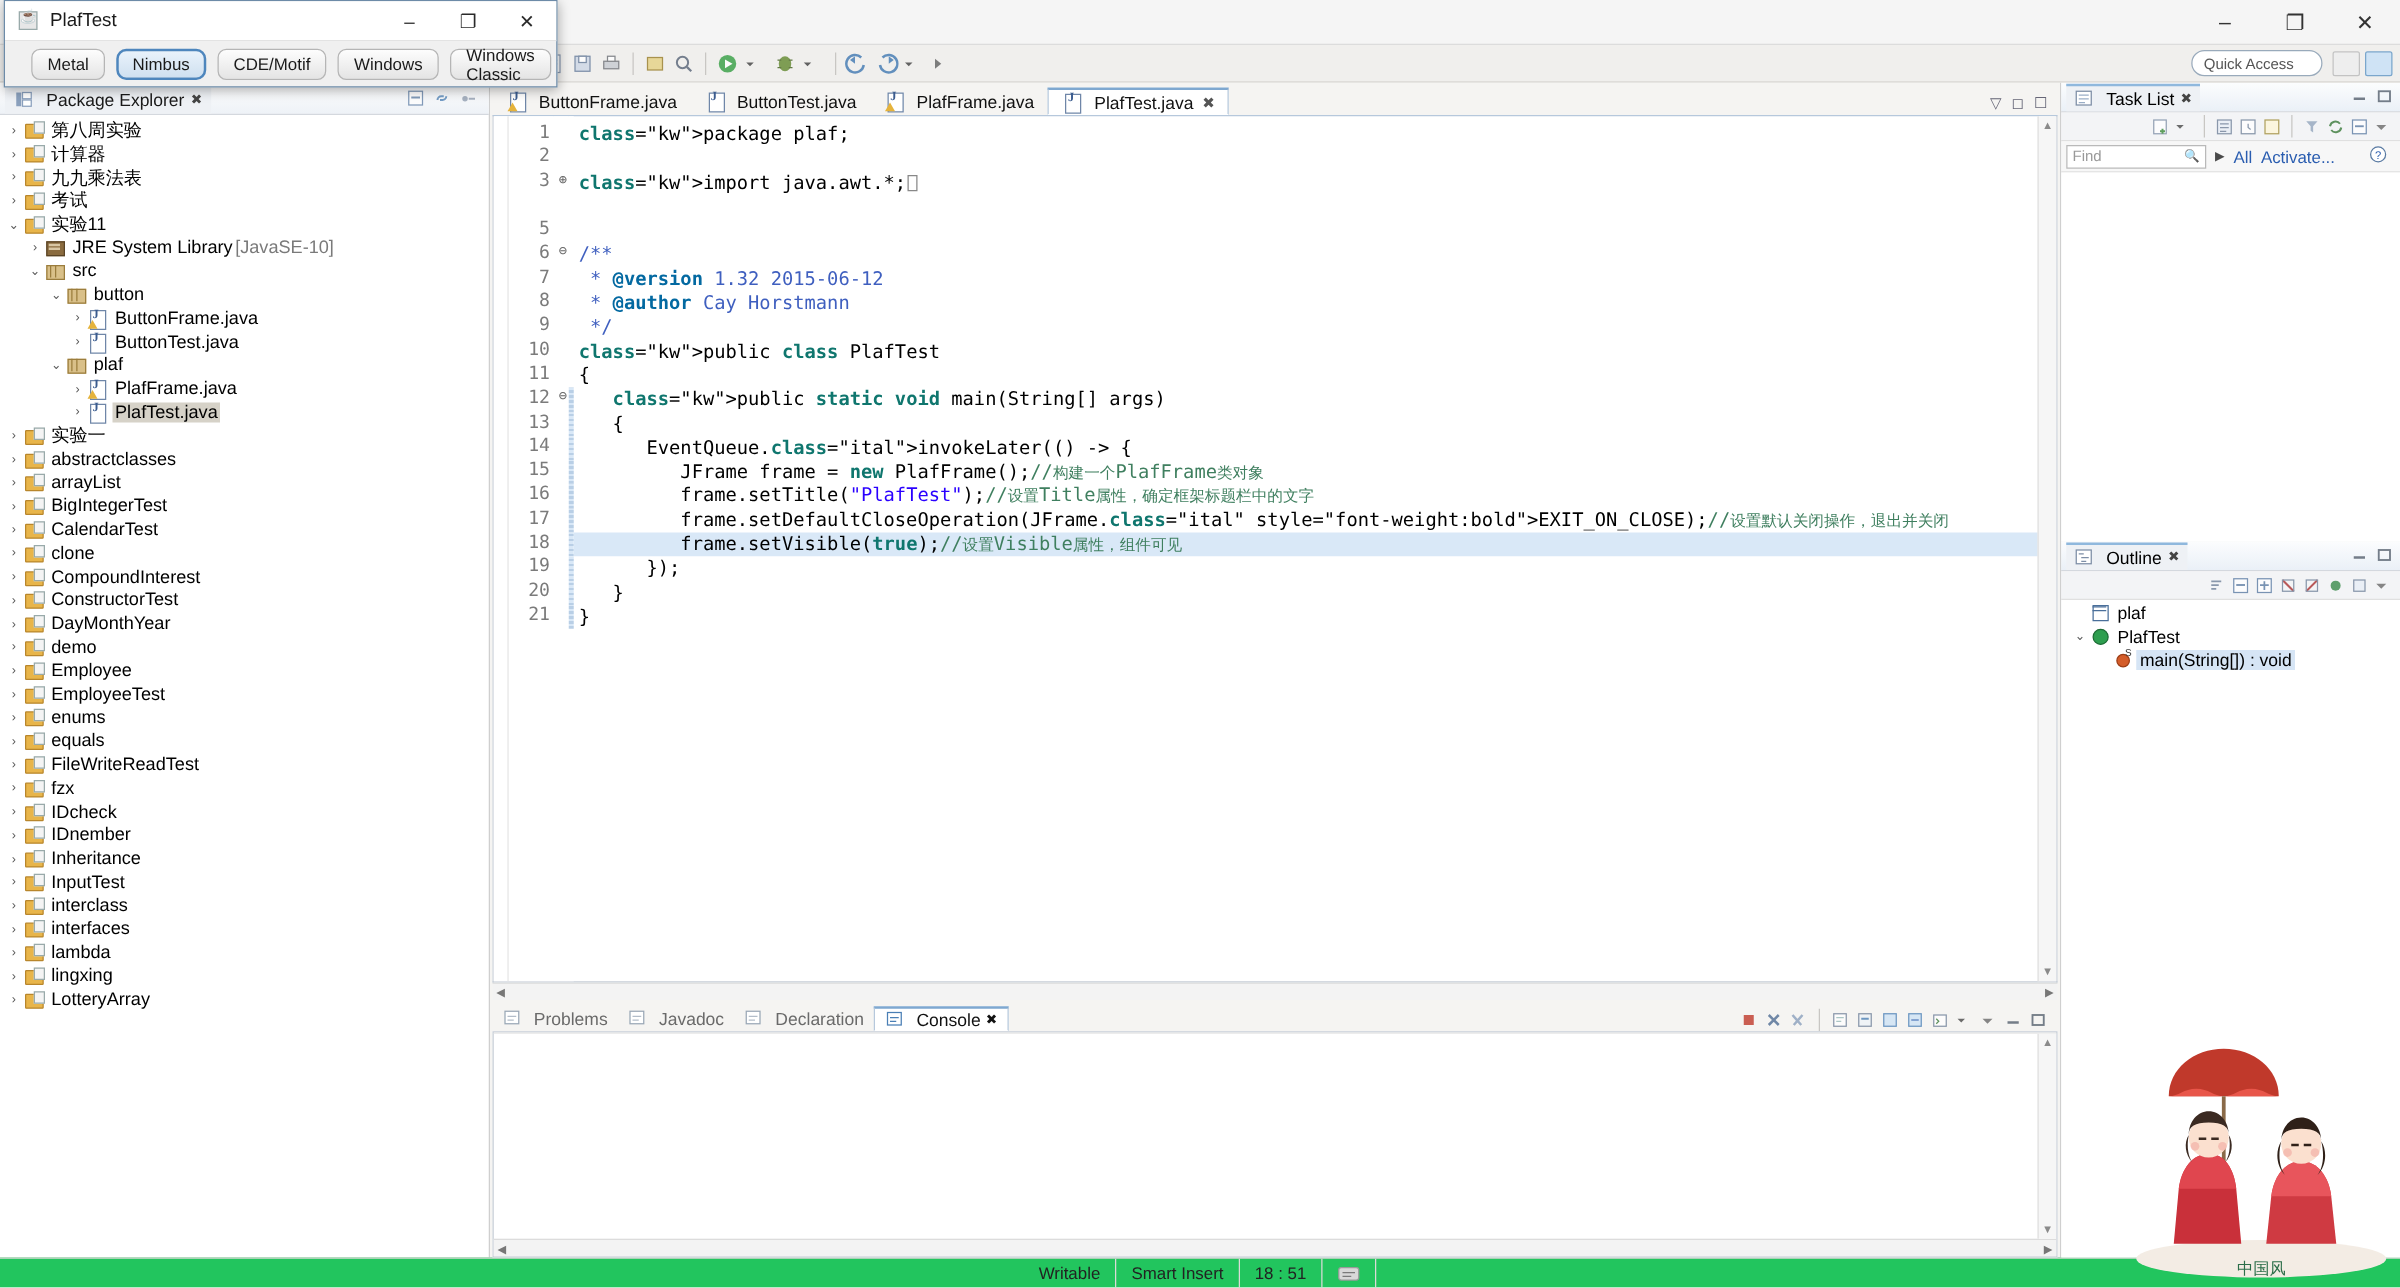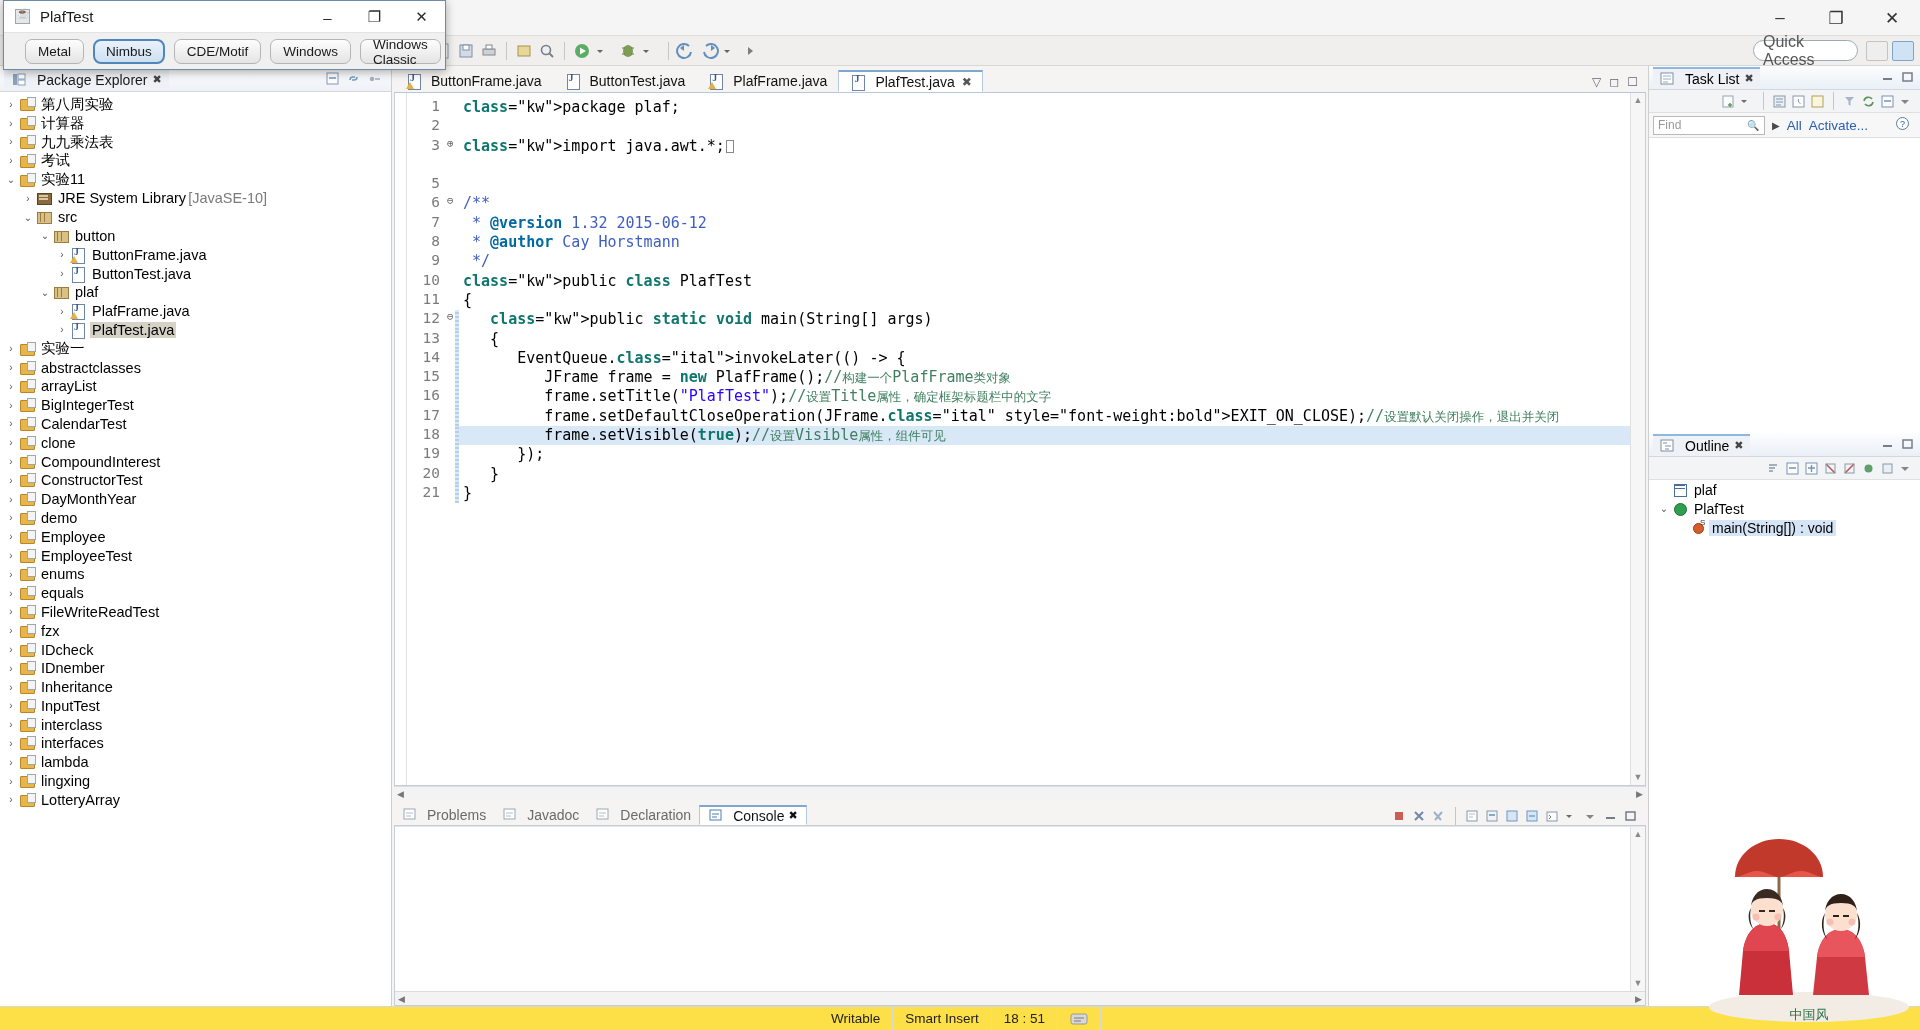--- a/index.html
+++ b/index.html
@@ -26,21 +26,21 @@
   .menubar { height:26px; background:#f5f4f2; display:flex; align-items:center;
              padding-left:8px; font-size:14px; color:#222; gap:14px; }
   .menubar span { padding:2px 5px; }
 
   
   .toolbar { height:30px; background:#f0efed; border-bottom:1px solid #d9d7d4;
              display:flex; align-items:center; padding:0 6px; gap:3px; position:relative;}
   .tb-ico { width:20px; height:20px; display:inline-block; position:relative; opacity:.85; }
   .tb-sep { width:1px; height:18px; background:#c8c6c3; margin:0 4px; }
   .quick-access { position:absolute; right:62px; top:4px; width:105px; height:21px;
-      border:1px solid #9ab; border-radius:11px; background:#fff; font-size:16px;
+      border:1px solid #9ab; border-radius:11px; background:#fff; font-size:12px;
       color:#555; display:flex; align-items:center; padding-left:9px; }
   .qa-right { position:absolute; right:6px; top:5px; display:flex; gap:4px; }
   .qa-btn { width:22px; height:20px; border:1px solid #c3c3c3; background:#eee; border-radius:2px;}
   .qa-btn.sel { background:#cfe3f5; border-color:#7aa6cc; }
 
   
   .main { flex:1; display:flex; min-height:0; }
 
   
   .left { width:392px; display:flex; flex-direction:column; background:#fff;
@@ -162,21 +162,21 @@
     background:#fff;border:1px solid #4a6f9a;}
   .oic-pkg::after{content:"";position:absolute;left:3px;top:6px;width:11px;height:1px;
     background:#4a6f9a;box-shadow:0 -3px 0 #4a6f9a;}
   .oic-cls::before{content:"";position:absolute;left:3px;top:2px;width:11px;height:11px;
     border-radius:50%;background:#2e9e4f;border:1px solid #1d6b35;}
   .oic-mth::before{content:"";position:absolute;left:4px;top:3px;width:9px;height:9px;
     border-radius:50%;background:#d45d2a;border:1px solid #9c3c14;}
   .oic-mth::after{content:"S";position:absolute;left:11px;top:-2px;font-size:8px;color:#333;}
 
   
-  .statusbar { height:24px; background:#fde047; border-top:1px solid #d8d6d3;
+  .statusbar { height:24px; background:#22c55e; border-top:1px solid #d8d6d3;
                display:flex; align-items:center; font-size:13.5px; color:#222; }
   .sb-cell { padding:0 12px; border-right:1px solid #dcdad7; height:100%;
              display:flex; align-items:center; }
   .sb-spacer { flex:1; }
 
   
   .swing { position:absolute; left:3px; top:0; width:443px; height:70px;
            background:#f0f0f0; border:1px solid #6d8ba8;
            box-shadow:0 2px 9px rgba(0,0,0,.33); z-index:40; }
   .swing-title { height:32px; background:#ffffff; display:flex; align-items:center;

